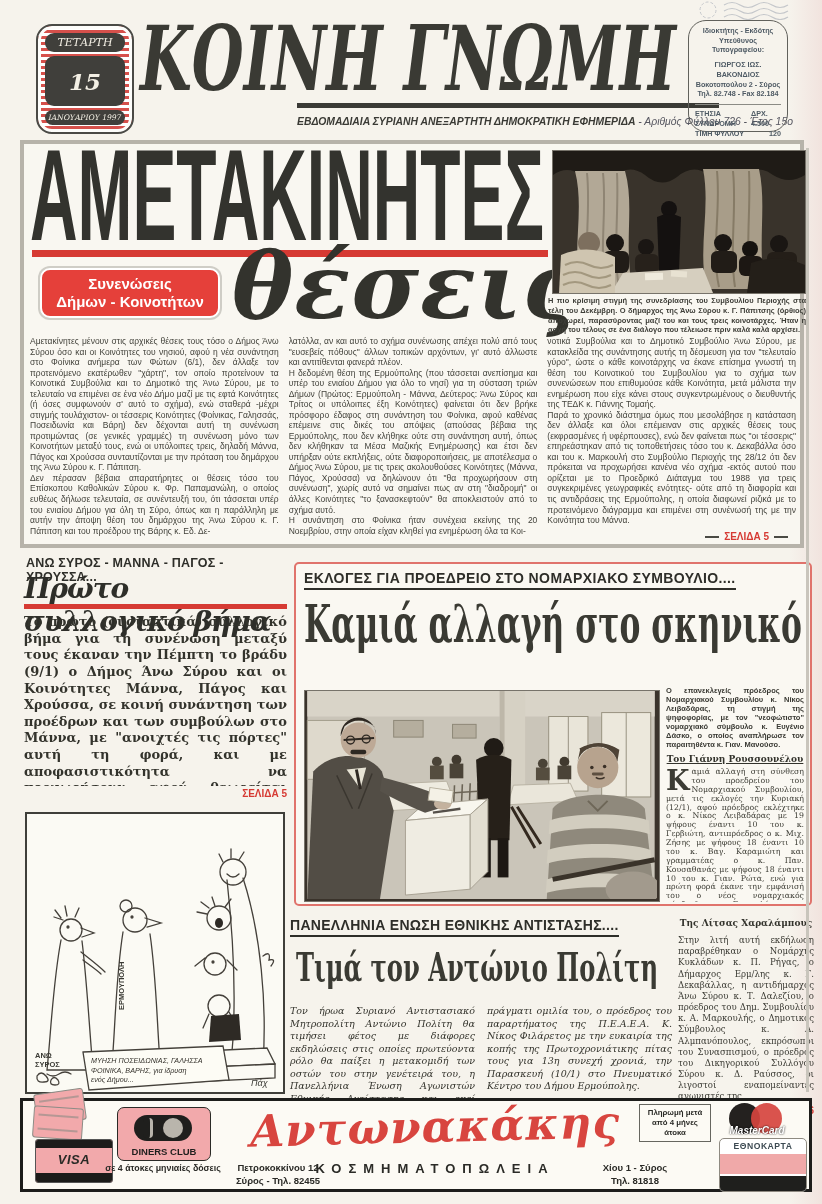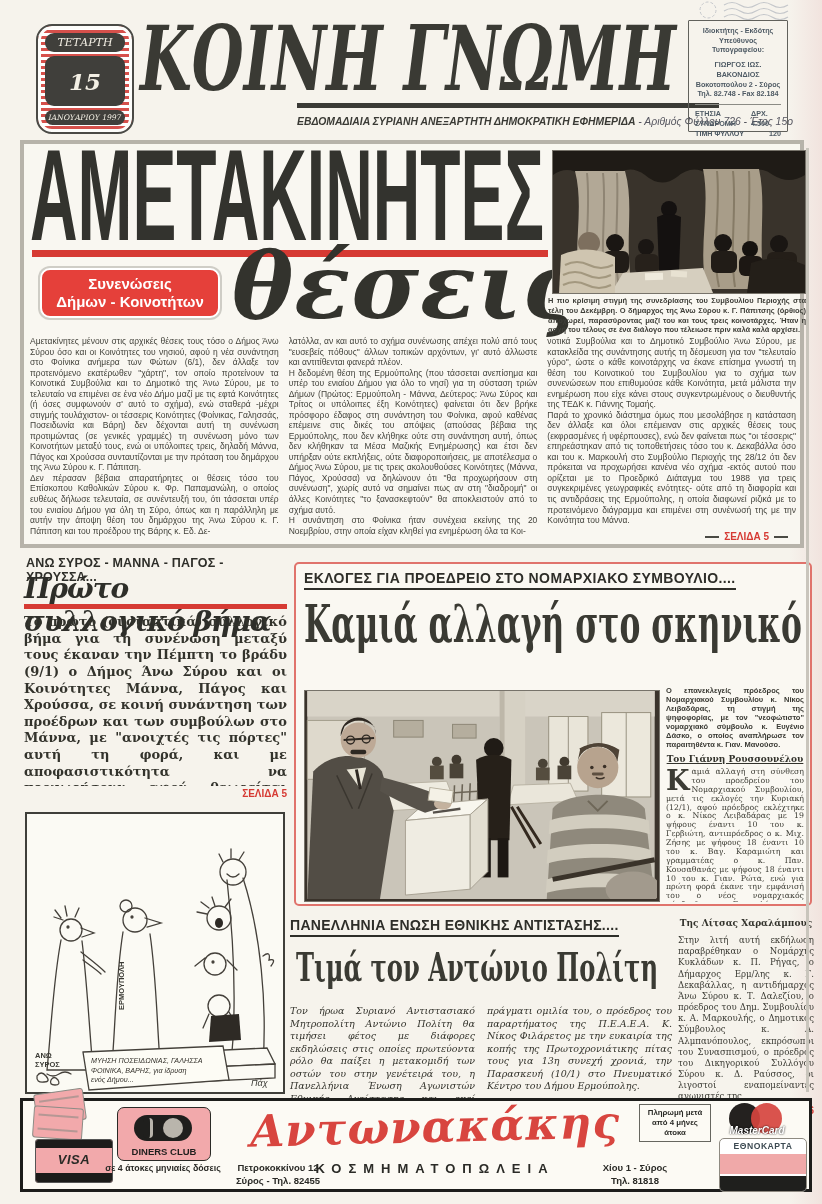--- a/index.html
+++ b/index.html
@@ -16,21 +16,21 @@
     font-family:"DejaVu Serif",serif;font-style:italic;}
   .date-weekday{font-size:11px;padding:3px 0;}
   .date-day{font-size:23px;font-weight:bold;padding:2px 0;flex:1;display:flex;align-items:center;justify-content:center;}
   .date-month{font-size:7.6px;padding:3px 0;}
 
   .masthead-svg{left:138px;top:14px;}
   .subtitle-row{left:270px;top:103px;width:422px;border-top:5px solid #3a3a35;padding-top:8px;
     font-size:10.4px;font-weight:bold;font-style:italic;color:#3a3a35;white-space:nowrap;margin-left:27px;}
   .issue-info{font-weight:normal;color:#55555f;}
 
-  .publisher-box{left:688px;top:20px;width:100px;height:112px;border:1.5px solid #61615c;border-radius:1px;
+  .publisher-box{left:688px;top:20px;width:100px;height:112px;border:1.5px solid #61615c;border-radius:18px;
     padding:5px 6px;box-sizing:border-box;font-size:7.2px;font-weight:bold;color:#4e5a64;text-align:center;line-height:1.35;}
   .pub-name{margin-top:5px;}
   .pub-split{display:flex;justify-content:space-between;text-align:left;border-top:1px solid #8b8b85;
     margin-top:5px;padding-top:4px;}
   .postmark{left:694px;top:0;width:120px;height:20px;opacity:.45;}
 
   
   .lead-box{left:20px;top:140px;width:784px;height:408px;border:4px solid #b7b3aa;background:#f9f7f1;box-sizing:border-box;}
   .lead-underline{left:8px;top:106px;width:516px;height:7px;background:#d63a33;}
   .lead-badge{left:16px;top:124px;width:180px;height:50px;background:#e5403a;border:2px solid #fff;

